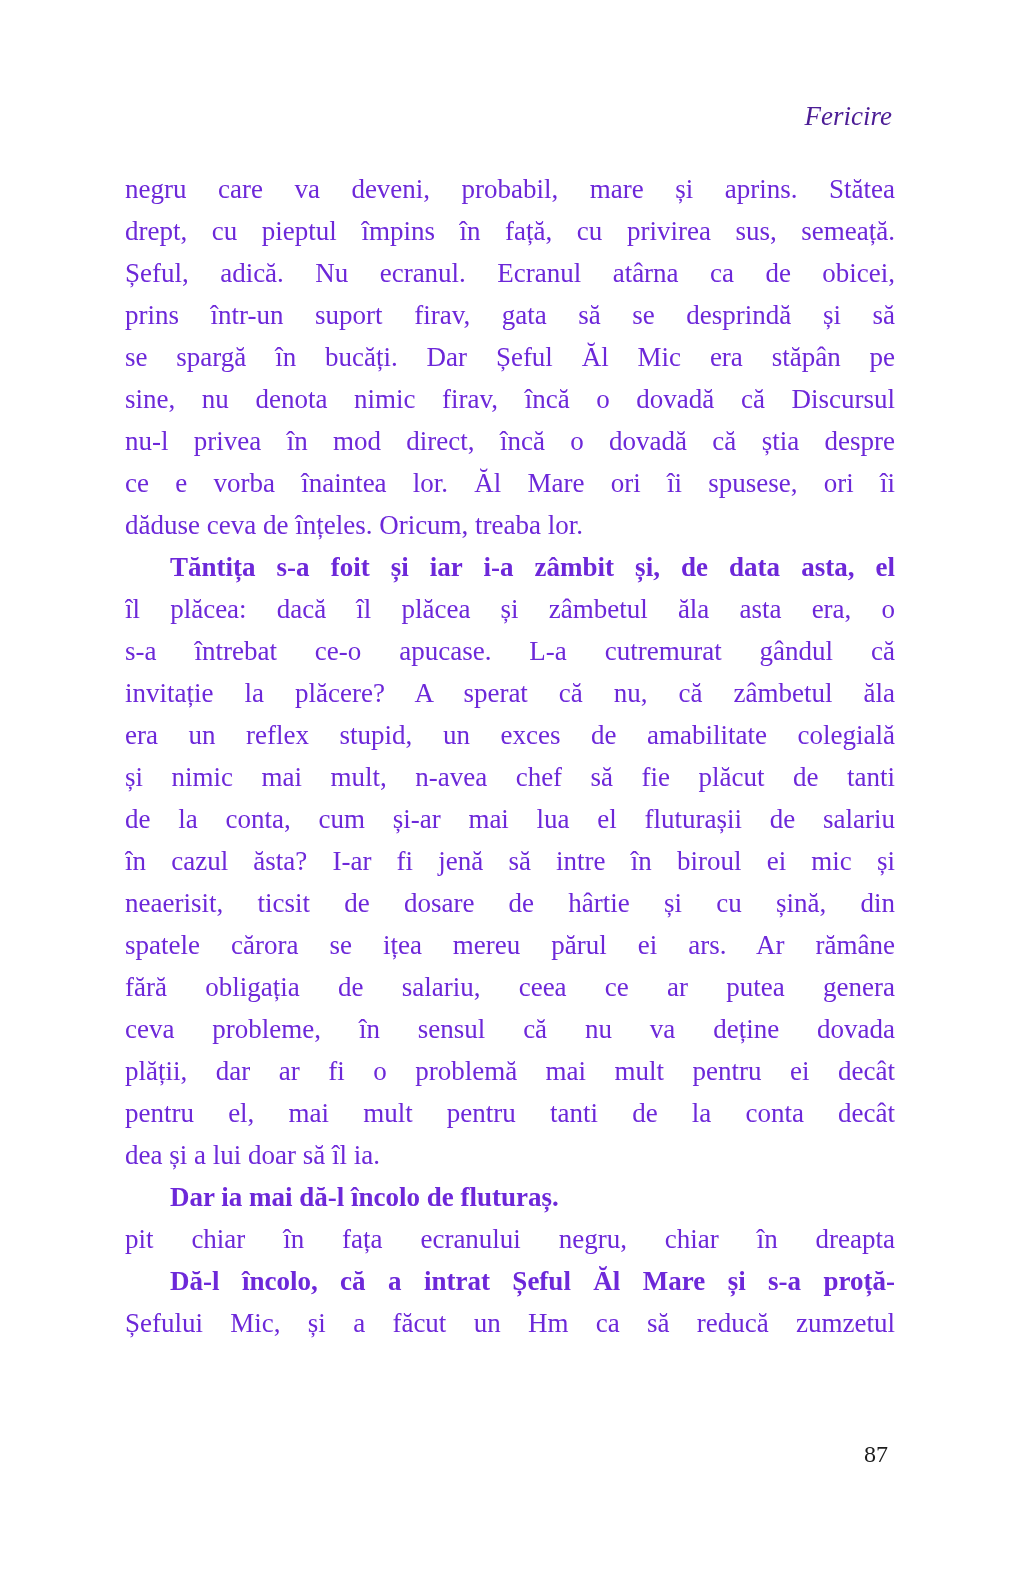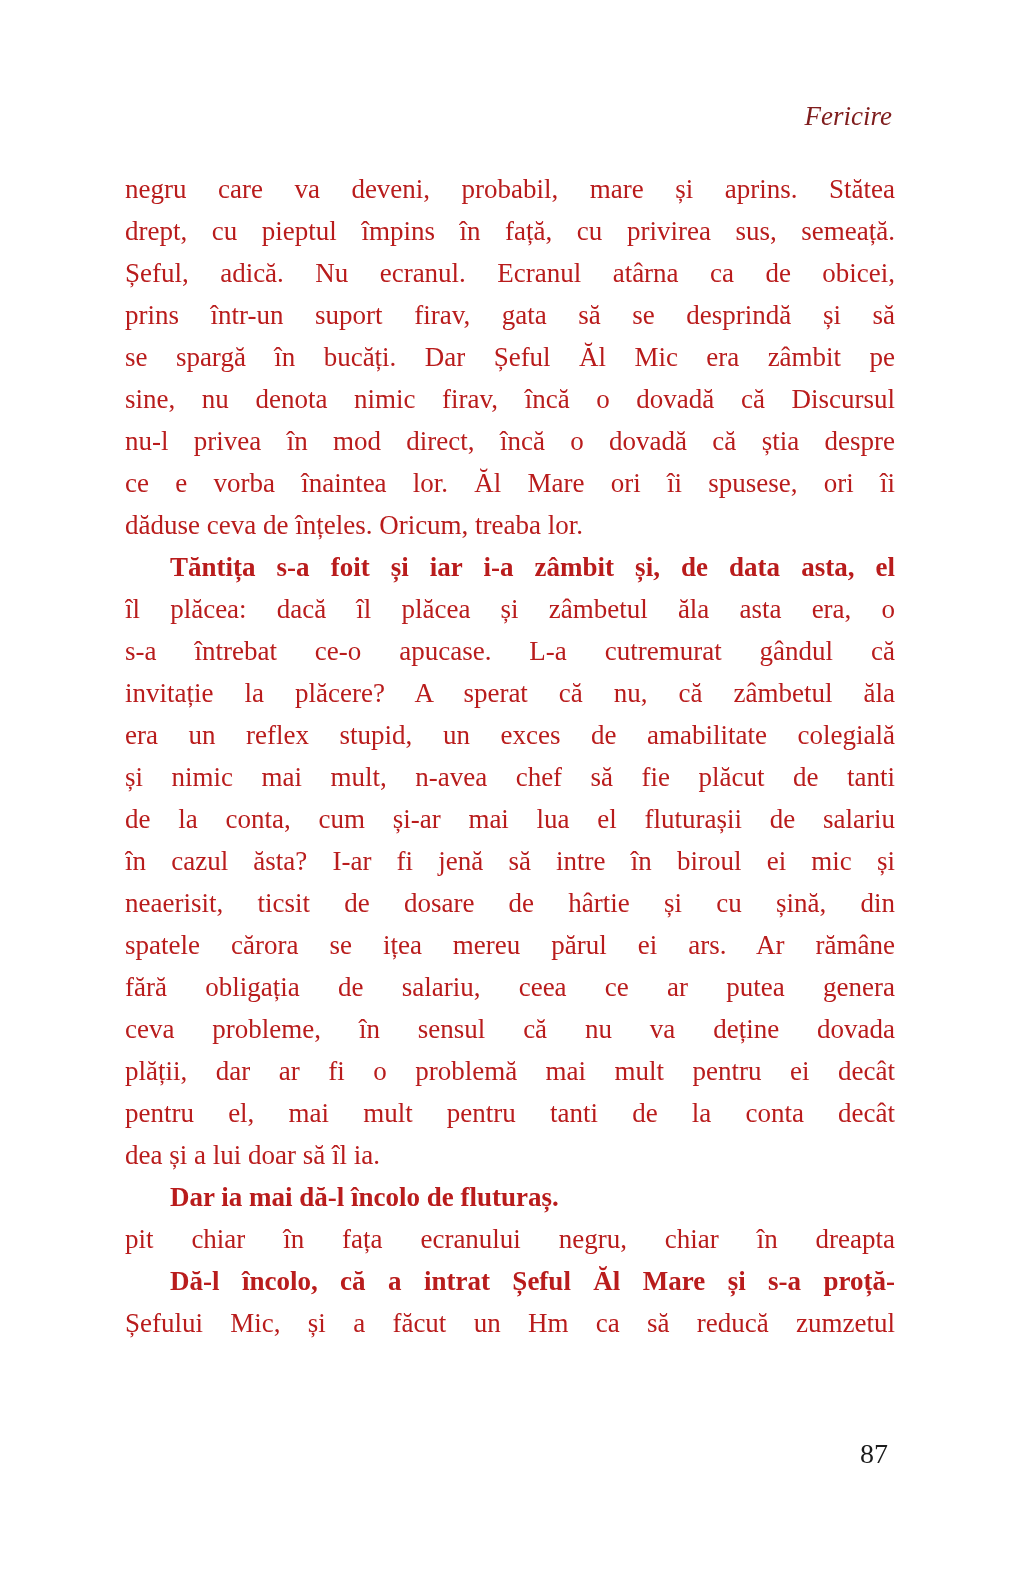--- a/index.html
+++ b/index.html
@@ -16,68 +16,68 @@
     font-family: "Liberation Serif", "DejaVu Serif", serif;
     overflow: hidden;
   }
   .running-head {
     position: absolute;
     top: 100px;
     right: 132px;
     font-style: italic;
     font-size: 27px;
     line-height: 32px;
-    color: #7f1d1d;
+    color: #4c1d95;
     margin-left: 28px;
   }
   .body-text {
     position: absolute;
     top: 168px;
     left: 125px;
     width: 770px;
     font-size: 27px;
     line-height: 42px;
-    color: #b91c1c;
+    color: #6d28d9;
   }
   .body-text .text-line {
     text-align: justify;
     text-align-last: justify;
     text-justify: inter-word;
     height: 42px;
     overflow: hidden;
   }
   .body-text .text-line.no-justify {
     text-align: center;
     text-align-last: left;
   }
   .body-text .text-line.indent {
     padding-left: 45px;
     font-weight: bold;
   }
   .page-number {
     position: absolute;
     top: 1438px;
     right: 136px;
-    font-size: 28px;
+    font-size: 24px;
     line-height: 32px;
     color: #1c1c1c;
   }
 </style>
 </head>
 <body>
 
 <div class="book-page">
   <div class="running-head">Fericire</div>
 
   <div class="body-text">
       <div class="text-line">negru care va deveni, probabil, mare și aprins. Stătea</div>
       <div class="text-line">drept, cu pieptul împins în față, cu privirea sus, semeață.</div>
       <div class="text-line">Șeful, adică. Nu ecranul. Ecranul atârna ca de obicei,</div>
       <div class="text-line">prins într-un suport firav, gata să se desprindă și să</div>
-      <div class="text-line">se spargă în bucăți. Dar Șeful Ăl Mic era zâmbit pe</div>
+      <div class="text-line">se spargă în bucăți. Dar Șeful Ăl Mic era stăpân pe</div>
       <div class="text-line">sine, nu denota nimic firav, încă o dovadă că Discursul</div>
       <div class="text-line">nu-l privea în mod direct, încă o dovadă că știa despre</div>
       <div class="text-line">ce e vorba înaintea lor. Ăl Mare ori îi spusese, ori îi</div>
       <div class="text-line no-justify">dăduse ceva de înțeles. Oricum, treaba lor.</div>
       <div class="text-line indent">Tăntița s-a foit și iar i-a zâmbit și, de data asta, el</div>
       <div class="text-line">îl plăcea: dacă îl plăcea și zâmbetul ăla asta era, o</div>
       <div class="text-line">s-a întrebat ce-o apucase. L-a cutremurat gândul că</div>
       <div class="text-line">invitație la plăcere? A sperat că nu, că zâmbetul ăla</div>
       <div class="text-line">era un reflex stupid, un exces de amabilitate colegială</div>
       <div class="text-line">și nimic mai mult, n-avea chef să fie plăcut de tanti</div>

